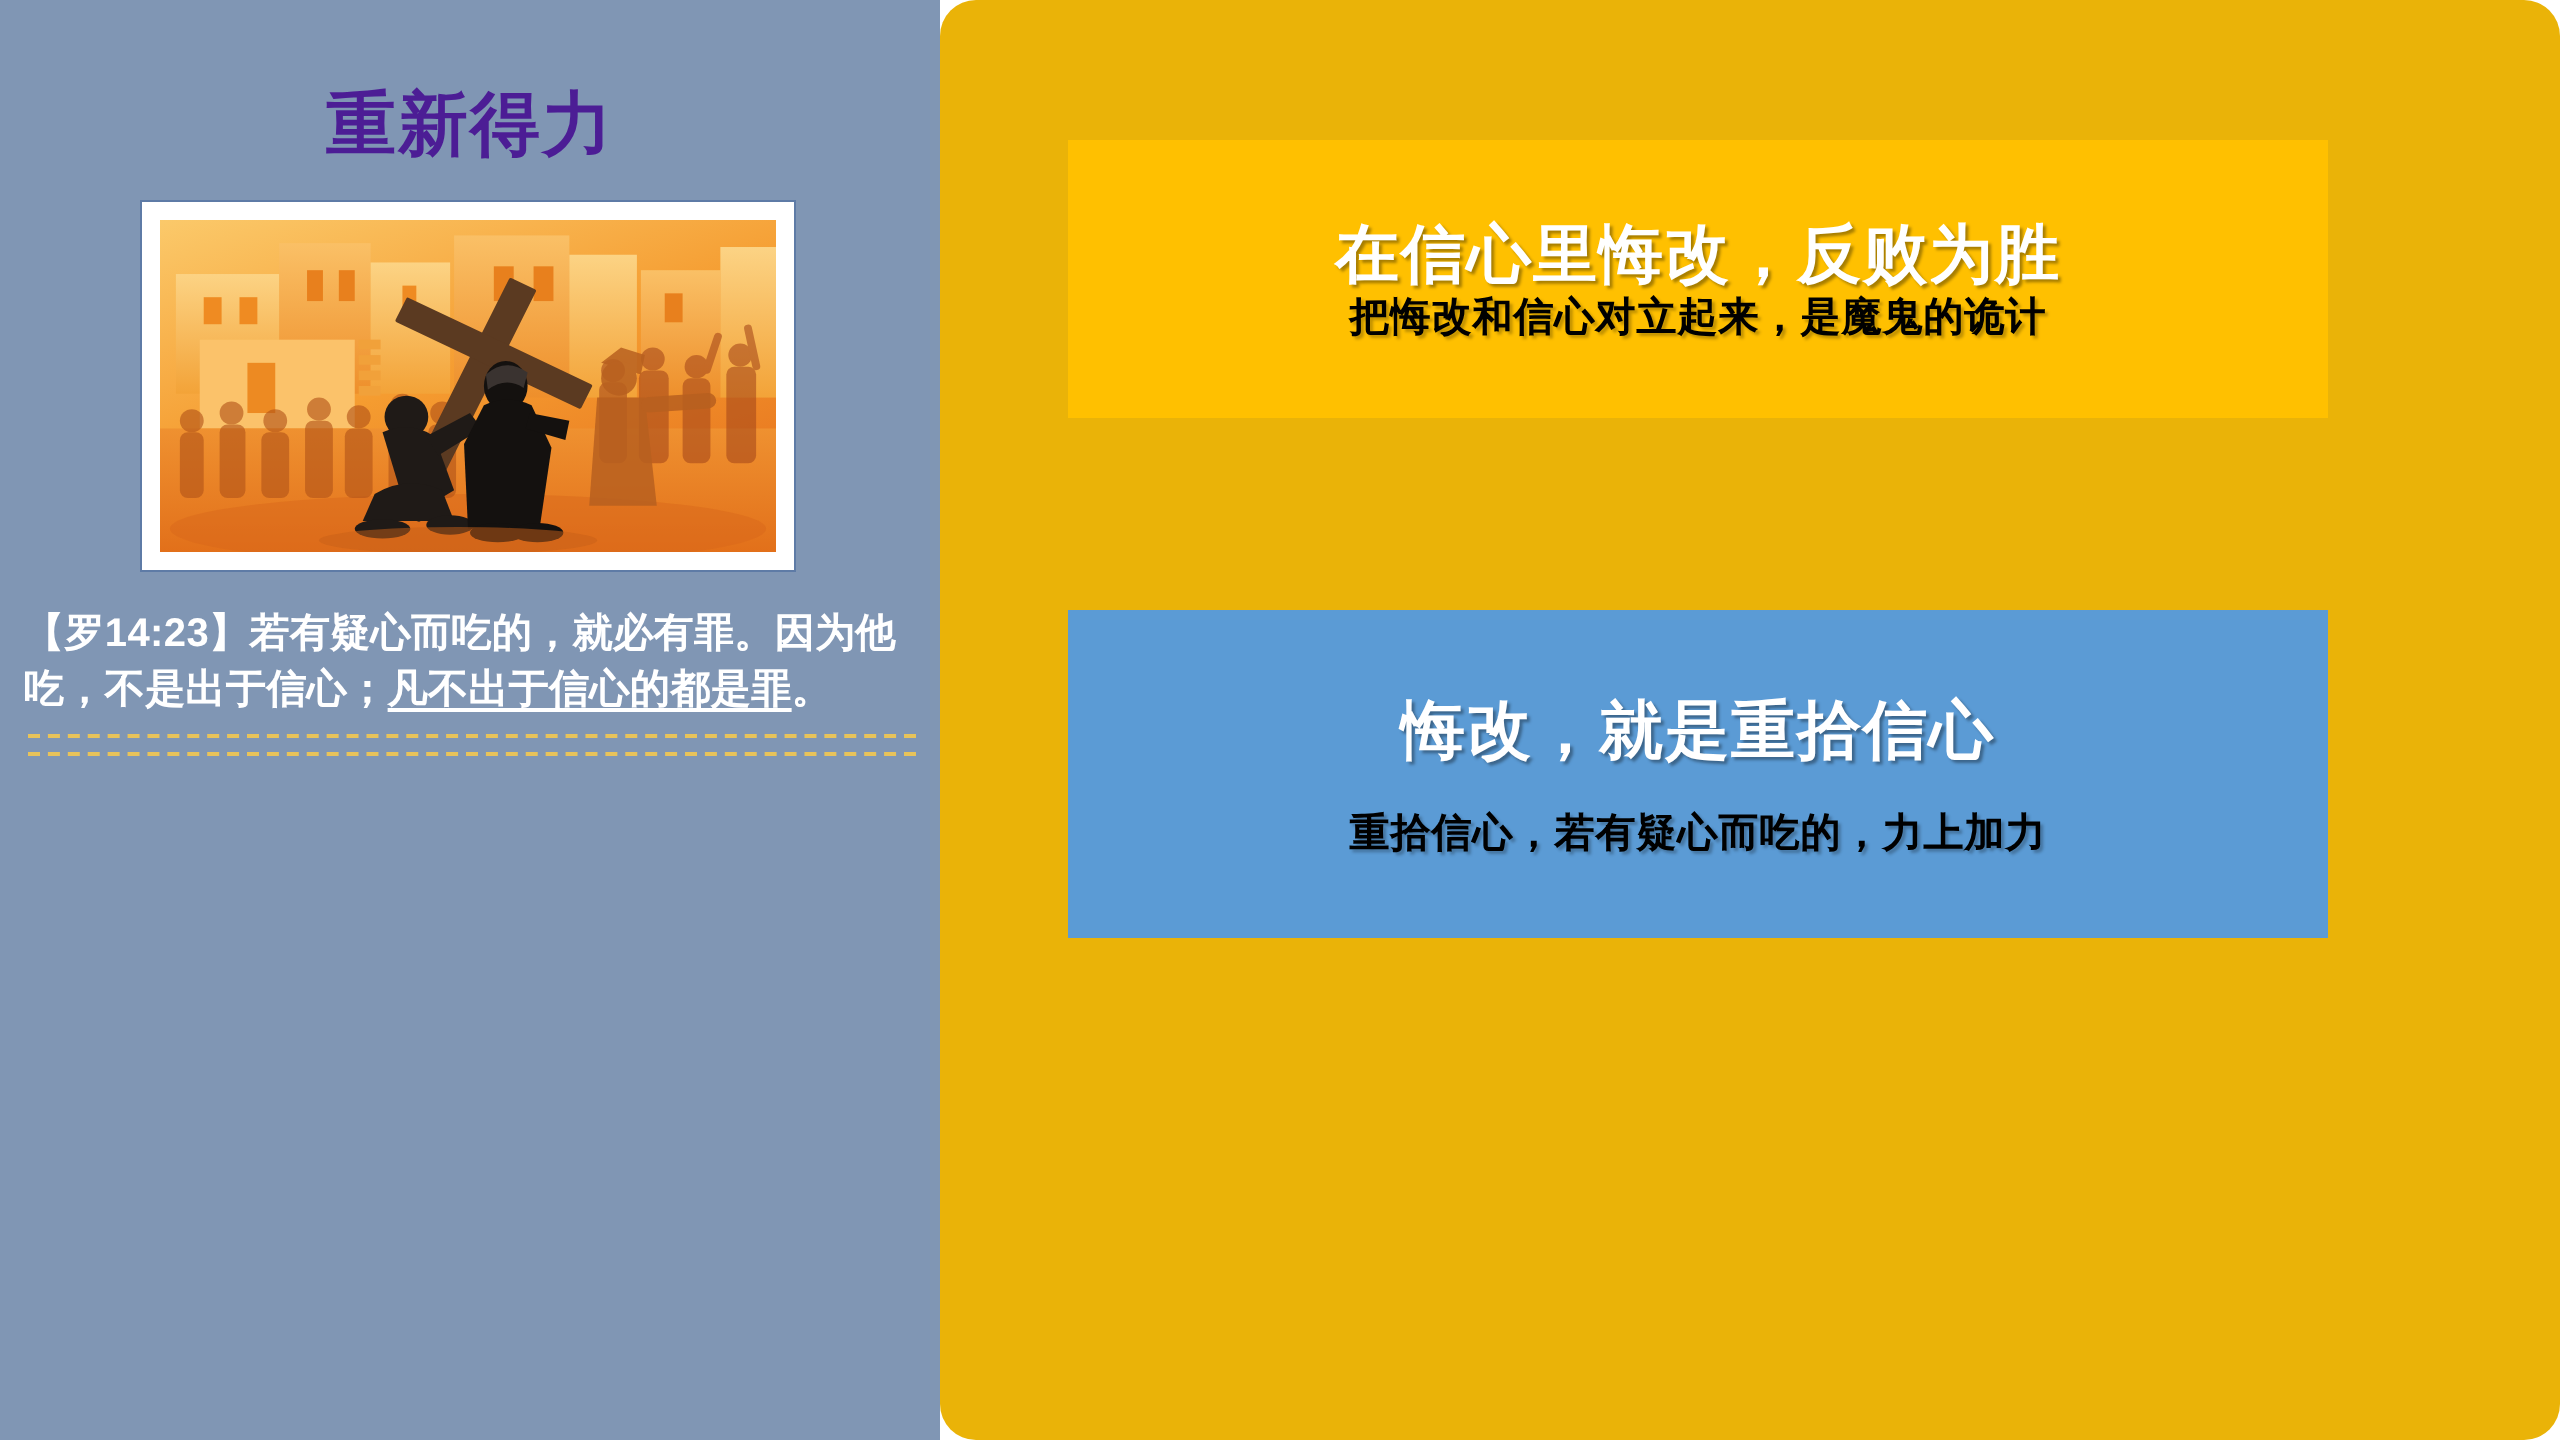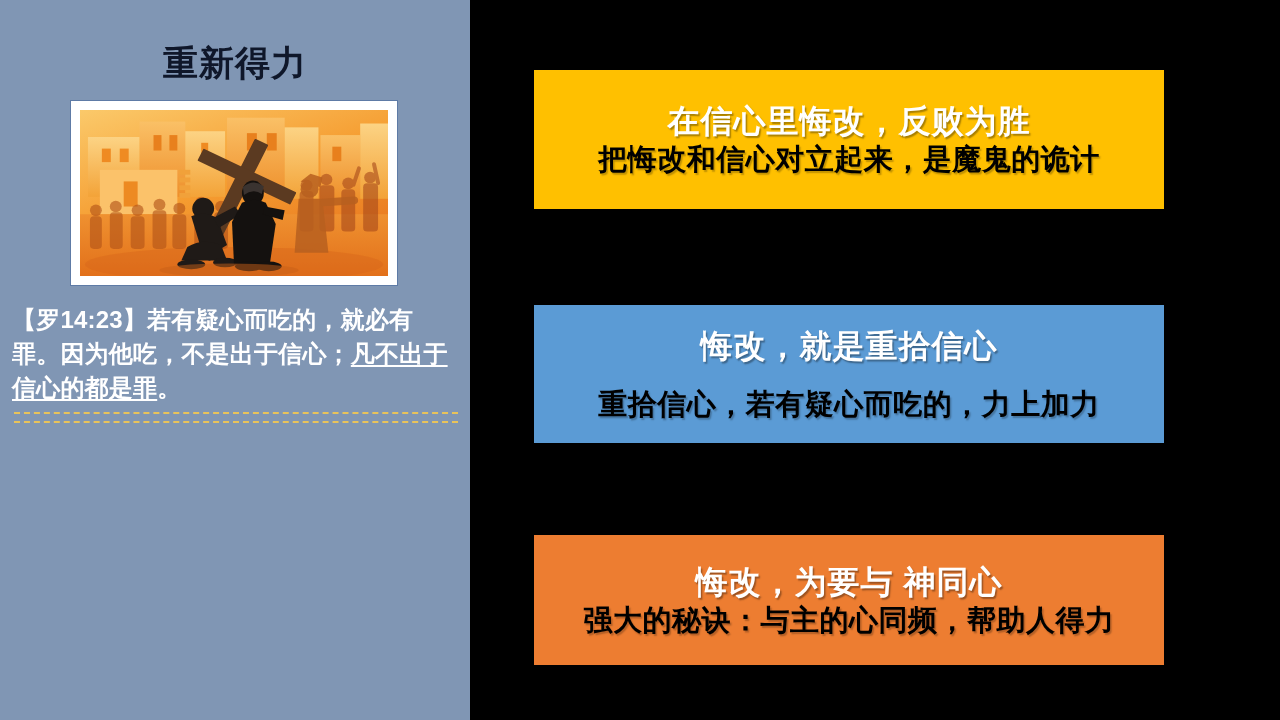--- a/index.html
+++ b/index.html
@@ -29,21 +29,21 @@
     height: 720px;
     background: #8096b4;
     box-sizing: border-box;
   }
   #slide-title {
     position: absolute;
     left: 0;
     top: 44px;
     width: 470px;
     text-align: center;
-    color: #0f172a;
+    color: #4c1d95;
     font-size: 35px;
     font-weight: bold;
     letter-spacing: 1px;
     line-height: 1.1;
   }
   
   #illustration-frame {
     position: absolute;
     left: 70px;
     top: 100px;
@@ -69,21 +69,21 @@
 
   
   #scriptures {
     position: absolute;
     left: 12px;
     top: 303px;
     width: 448px;
   }
   .scripture {
     color: #ffffff;
-    font-size: 24px;
+    font-size: 20px;
     font-weight: bold;
     line-height: 1.42;
     letter-spacing: 0.2px;
     margin: 0;
     padding: 0;
   }
   .scripture u {
     text-decoration: underline;
     text-underline-offset: 3px;
   }
@@ -93,49 +93,50 @@
     margin: 7px 2px 6px 2px;
   }
 
   
   #right-panel {
     position: absolute;
     left: 470px;
     top: 0;
     width: 810px;
     height: 720px;
-    background: #000000;
+    background: #eab308;
+    border-radius: 18px;
   }
   .point-box {
     position: absolute;
     left: 64px;
     width: 630px;
     display: flex;
     flex-direction: column;
     align-items: center;
     justify-content: center;
     box-sizing: border-box;
     padding: 6px 10px;
   }
   #box-1 { top: 70px;  height: 139px; background: #ffc000; }
-  #box-2 { top: 305px; height: 138px; background: #5b9bd5; gap: 20px; }
+  #box-2 { top: 305px; height: 164px; background: #5b9bd5; gap: 20px; }
   #box-3 { top: 535px; height: 130px; background: #ed7d31; }
 
   .point-heading {
     color: #ffffff;
     font-size: 32px;
     font-weight: bold;
     line-height: 1.25;
     text-align: center;
     letter-spacing: 1px;
     text-shadow: 1.5px 1.5px 1.5px rgba(0,0,0,0.35);
   }
   .point-sub {
     color: #000000;
-    font-size: 29px;
+    font-size: 20px;
     font-weight: bold;
     line-height: 1.25;
     text-align: center;
     letter-spacing: 0.5px;
     text-shadow: 1.5px 1.5px 1.5px rgba(0,0,0,0.25);
   }
 </style>
 </head>
 <body>
 
@@ -284,19 +285,15 @@
     <div class="point-box" id="box-1">
       <div class="point-heading">在信心里悔改，反败为胜</div>
       <div class="point-sub">把悔改和信心对立起来，是魔鬼的诡计</div>
     </div>
 
     <div class="point-box" id="box-2">
       <div class="point-heading">悔改，就是重拾信心</div>
       <div class="point-sub">重拾信心，若有疑心而吃的，力上加力</div>
     </div>
 
-    <div class="point-box" id="box-3">
-      <div class="point-heading">悔改，为要与 神同心</div>
-      <div class="point-sub">强大的秘诀：与主的心同频，帮助人得力</div>
-    </div>
 
   </div>
 </div>
 
 </body></html>

